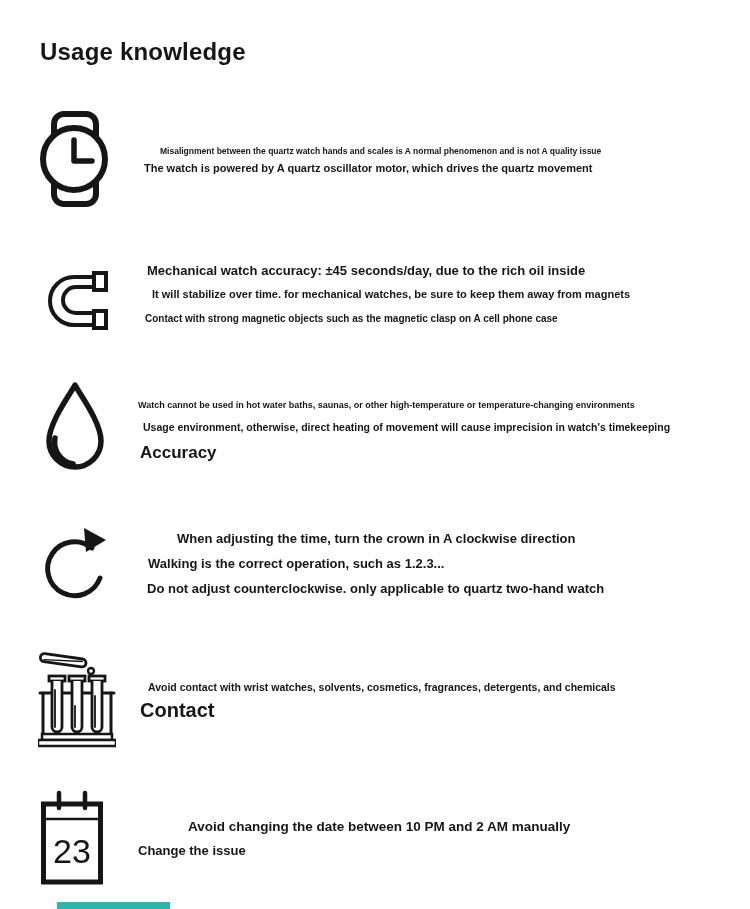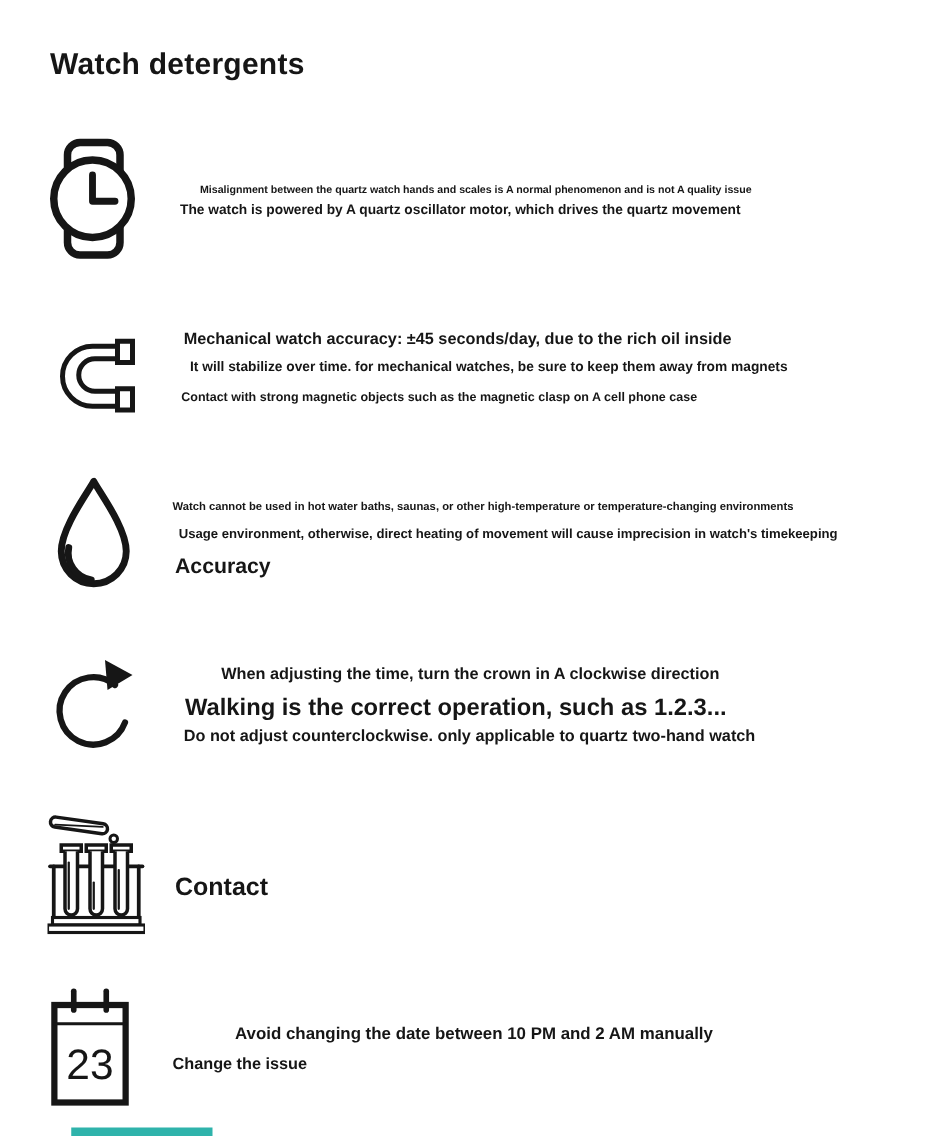--- a/index.html
+++ b/index.html
@@ -39,21 +39,21 @@
   }
   svg .stroke { fill: none; stroke: var(--ink); stroke-linecap: round; }
   svg .fillw { fill: #fff; stroke: var(--ink); }
   svg .solid { fill: var(--ink); stroke: none; }
 </style>
 </head>
 <body>
 
 <div class="page">
 
-  <h1 class="title">Watch detergents</h1>
+  <h1 class="title">Usage knowledge</h1>
 
   <div class="icon-box" style="left:40px; top:110px; width:68px; height:98px;">
     <svg viewBox="0 0 68 98">
       <rect class="fillw" x="14" y="4" width="42" height="90" rx="10" stroke-width="6"></rect>
       <circle class="fillw" cx="34" cy="49" r="31" stroke-width="6"></circle>
       <path class="stroke" d="M34 30 V51 H52" stroke-width="5.5" stroke-linejoin="round"></path>
     </svg>
   </div>
   <p class="ln" style="left:160px; top:146px; font-size:8.5px;">Misalignment between the quartz watch hands and scales is A normal phenomenon and is not A quality issue</p>
   <p class="ln" style="left:144px; top:162px; font-size:11px;">The watch is powered by A quartz oscillator motor, which drives the quartz movement</p>
@@ -79,21 +79,21 @@
   <p class="ln" style="left:143px; top:421px; font-size:10.5px;">Usage environment, otherwise, direct heating of movement will cause imprecision in watch's timekeeping</p>
   <p class="ln" style="left:140px; top:443px; font-size:17px;">Accuracy</p>
 
   <div class="icon-box" style="left:42px; top:522px; width:66px; height:82px;">
     <svg viewBox="0 0 66 82">
       <path class="stroke" d="M50 26 A27 27 0 1 0 58 56" stroke-width="5"></path>
       <path class="solid" d="M42 6 L64 18 L44 30 Z"></path>
     </svg>
   </div>
   <p class="ln" style="left:177px; top:531px; font-size:13px;">When adjusting the time, turn the crown in A clockwise direction</p>
-  <p class="ln" style="left:148px; top:556px; font-size:19px;">Walking is the correct operation, such as 1.2.3...</p>
+  <p class="ln" style="left:148px; top:556px; font-size:13px;">Walking is the correct operation, such as 1.2.3...</p>
   <p class="ln" style="left:147px; top:581px; font-size:13px;">Do not adjust counterclockwise. only applicable to quartz two-hand watch</p>
 
   <div class="icon-box" style="left:38px; top:648px; width:78px; height:100px;">
     <svg viewBox="0 0 78 100">
       <g transform="rotate(8 30 14)">
         <rect class="fillw" x="2" y="9" width="46" height="8" rx="4" stroke-width="2.8"></rect>
         <line class="stroke" x1="6" y1="15" x2="44" y2="11.5" stroke-width="1.4"></line>
       </g>
       <circle class="fillw" cx="53" cy="23" r="3" stroke-width="2.4"></circle>
       <line class="stroke" x1="2" y1="45" x2="76" y2="45" stroke-width="3"></line>
@@ -107,20 +107,21 @@
         <line class="stroke" x1="17" y1="42" x2="17" y2="79" stroke-width="1.8"></line>
         <rect class="fillw" x="31" y="28" width="16" height="5" stroke-width="2.8"></rect>
         <path class="fillw" d="M34 33 V79 a5 5 0 0 0 10 0 V33" stroke-width="2.8"></path>
         <line class="stroke" x1="37" y1="58" x2="37" y2="79" stroke-width="1.8"></line>
         <rect class="fillw" x="51" y="28" width="16" height="5" stroke-width="2.8"></rect>
         <path class="fillw" d="M54 33 V79 a5 5 0 0 0 10 0 V33" stroke-width="2.8"></path>
         <line class="stroke" x1="57" y1="48" x2="57" y2="79" stroke-width="1.8"></line>
       </g>
     </svg>
   </div>
+  <p class="ln" style="left:148px; top:681px; font-size:10.5px;">Avoid contact with wrist watches, solvents, cosmetics, fragrances, detergents, and chemicals</p>
   <p class="ln" style="left:140px; top:699px; font-size:20px;text-align:center;">Contact</p>
 
   <div class="icon-box" style="left:40px; top:790px; width:64px; height:96px;">
     <svg viewBox="0 0 64 96">
       <rect class="fillw" x="3.5" y="14" width="57" height="78" stroke-width="5"></rect>
       <line class="stroke" x1="3.5" y1="29" x2="60.5" y2="29" stroke-width="2.5"></line>
       <line class="stroke" x1="19" y1="3" x2="19" y2="18" stroke-width="4.5" stroke-linecap="butt"></line>
       <line class="stroke" x1="45" y1="3" x2="45" y2="18" stroke-width="4.5" stroke-linecap="butt"></line>
       <text x="32" y="73" text-anchor="middle" font-size="34" fill="#161616" font-family="Liberation Sans, sans-serif">23</text>
     </svg>

